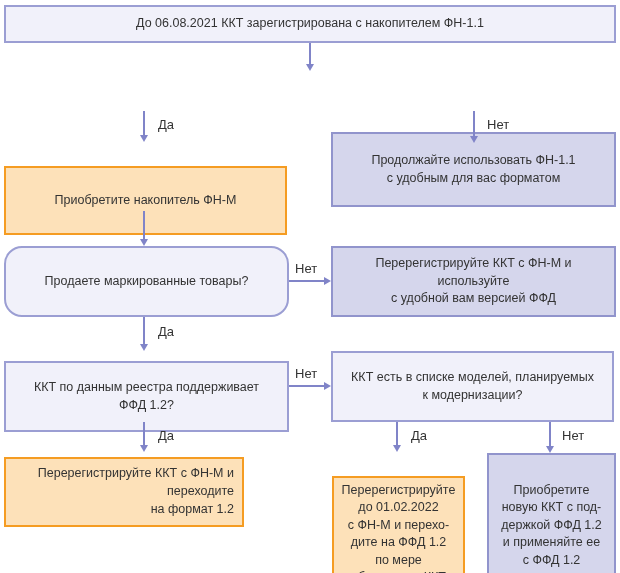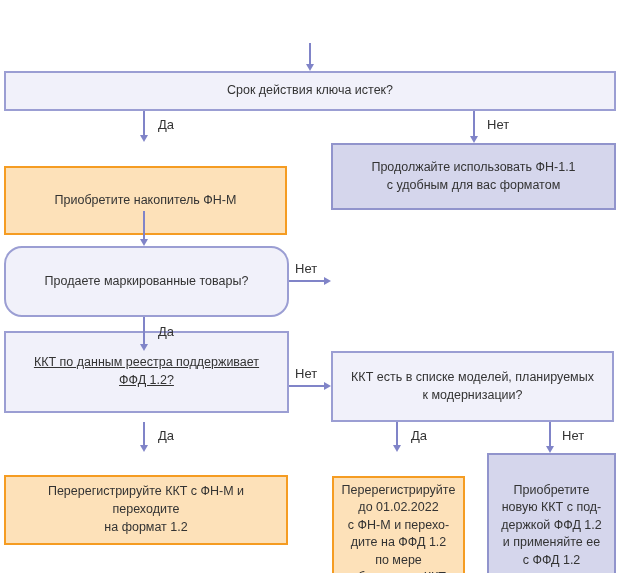--- a/index.html
+++ b/index.html
@@ -35,26 +35,26 @@
     content:"";position:absolute;right:-7px;top:50%;transform:translateY(-50%);
     border-top:4px solid transparent;border-bottom:4px solid transparent;
     border-left:7px solid var(--arrow);
   }
   .edge-label{position:absolute;font-size:13px;color:var(--text);}
 
   
   #n-start            {left:4px;  top:5px;   width:612px; height:38px;}
   #n-key-expired      {left:4px;  top:71px;  width:612px; height:40px;}
   #n-buy-fnm          {left:4px;  top:142px; width:283px; height:69px;}
-  #n-continue-fn11    {left:331px;top:143px; width:285px; height:67px;}
+  #n-continue-fn11    {left:331px;top:132px; width:285px; height:75px;}
   #n-marked-goods     {left:4px;  top:246px; width:285px; height:71px;border-radius:18px;}
   #n-rereg-any-ffd    {left:331px;top:246px; width:285px; height:71px;}
-  #n-supports-ffd12   {left:4px;  top:331px; width:285px; height:82px;text-decoration:underline;}
+  #n-supports-ffd12   {left:4px;  top:361px; width:285px; height:71px;}
   #n-mod-list         {left:331px;top:351px; width:283px; height:71px;}
-  #n-rereg-format12   {left:4px;  top:451px; width:284px; height:70px;}
+  #n-rereg-format12   {left:4px;  top:433px; width:240px; height:70px;text-align:right;}
   #n-rereg-by-feb2022 {left:332px;top:452px; width:133px; height:116px;line-height:1.4;}
   #n-buy-new-kkt      {left:487px;top:453px; width:129px; height:145px;line-height:1.4;}
 
   
   #a-start-key   {left:309px;top:43px; height:21px;}
   #a-key-yes     {left:143px;top:111px;height:24px;}
   #a-key-no      {left:473px;top:111px;height:25px;}
   #a-fnm-marked  {left:143px;top:211px;height:28px;}
   #a-marked-yes  {left:143px;top:317px;height:27px;}
   #a-supports-yes{left:143px;top:422px;height:23px;}
@@ -70,25 +70,27 @@
   #l-supports-no {left:295px;top:366px;}
   #l-supports-yes{left:158px;top:428px;}
   #l-mod-yes     {left:411px;top:428px;}
   #l-mod-no      {left:562px;top:428px;}
 </style>
 </head>
 <body>
 
 <div class="canvas">
 
-  <div class="node light" id="n-key-expired">Срок действия ключа истек?</div>
+  <div class="node light" id="n-start">До 06.08.2021 ККТ зарегистрирована с накопителем ФН-1.1</div>
   <div class="node orange" id="n-buy-fnm">Приобретите накопитель ФН-М</div>
   <div class="node purple" id="n-continue-fn11">Продолжайте использовать ФН-1.1
 с удобным для вас форматом</div>
   <div class="node light" id="n-marked-goods">Продаете маркированные товары?</div>
+  <div class="node purple" id="n-rereg-any-ffd">Перерегистрируйте ККТ с ФН-М и используйте
+с удобной вам версией ФФД</div>
   <div class="node light" id="n-supports-ffd12">ККТ по данным реестра поддерживает
 ФФД 1.2?</div>
   <div class="node light" id="n-mod-list">ККТ есть в списке моделей, планируемых
 к модернизации?</div>
   <div class="node orange" id="n-rereg-format12">Перерегистрируйте ККТ с ФН-М и переходите
 на формат 1.2</div>
   <div class="node orange" id="n-rereg-by-feb2022">Перерегистрируйте
 до 01.02.2022
 с ФН-М и перехо-
 дите на ФФД 1.2

